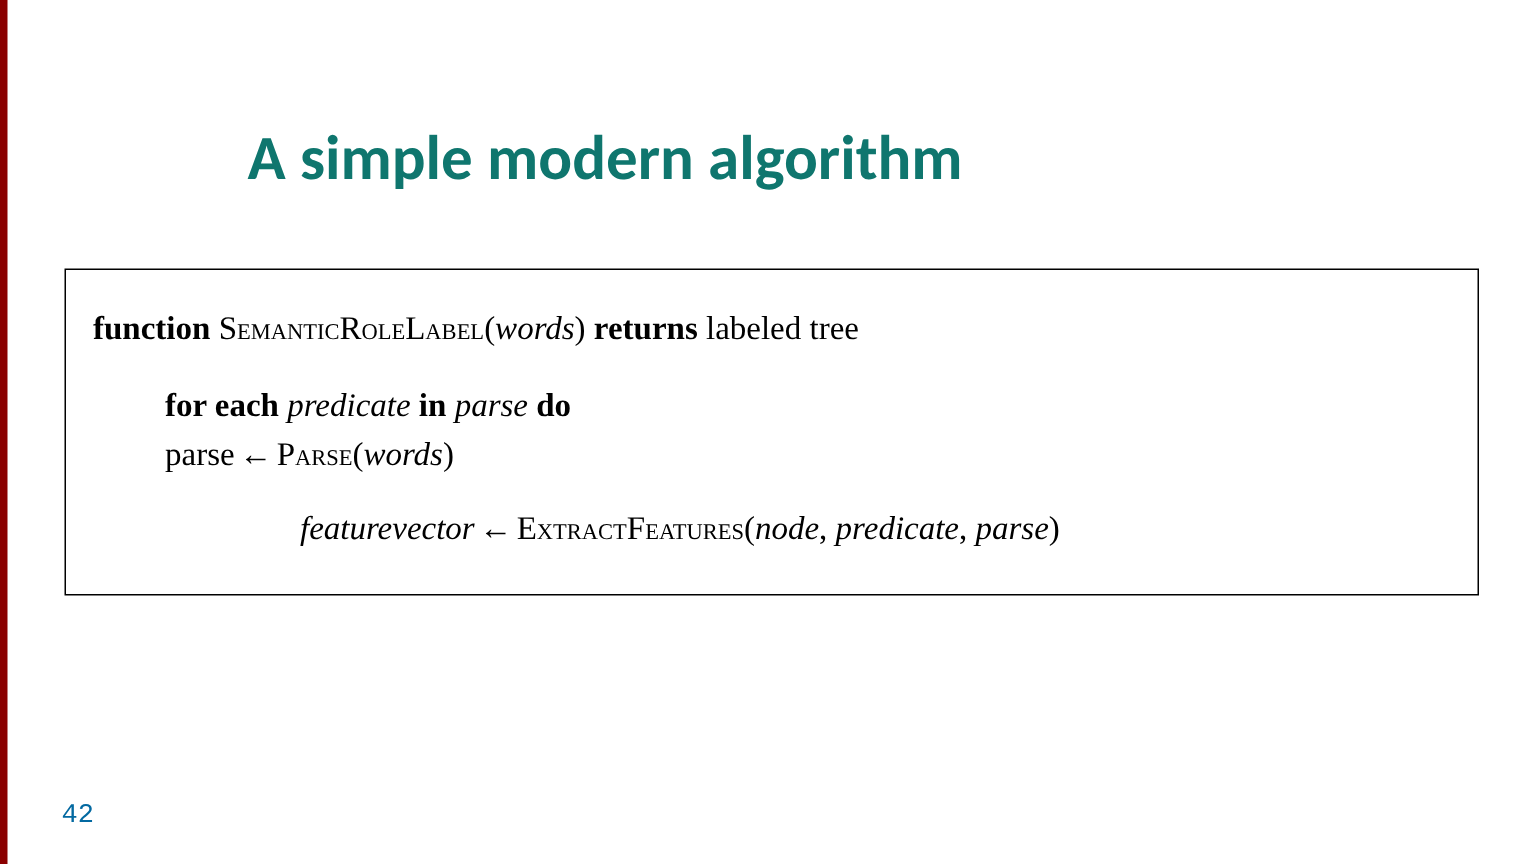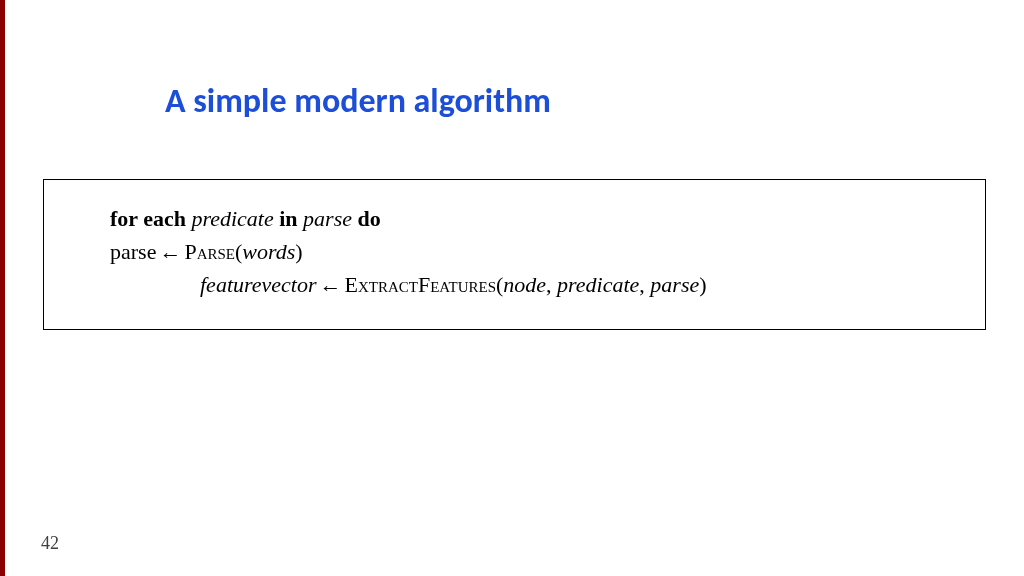--- a/index.html
+++ b/index.html
@@ -13,22 +13,22 @@
     .slide {
       width: 100%;
       height: 100%;
       border-left: 5px solid #8b0000;
       padding: 0;
       position: relative;
     }
     .title {
       font-family: Calibri, Arial, sans-serif;
       font-weight: 700;
-      font-size: 34px;
-      color: #1d4ed8;
+      font-size: 42px;
+      color: #0f766e;
       position: absolute;
       top: 80px;
       left: 160px;
     }
     .algo-box {
       position: absolute;
       top: 179px;
       left: 38px;
       right: 38px;
       border: 1px solid #000;
@@ -36,42 +36,51 @@
     }
     .algo-line {
       font-size: 22px;
       line-height: 1.5;
       color: #000;
       white-space: nowrap;
     }
     .sig { margin-bottom: 18px; }
     .ind1 { padding-left: 48px; }
     .ind2 { padding-left: 92px; }
-    .ind3 { padding-left: 138px; }
+    .ind3 { padding-left: 138px; margin-top: 16px; }
     .kw { font-weight: 700; font-style: normal; font-family: "Times New Roman", serif; }
     .sc { font-variant: small-caps; font-family: "Times New Roman", serif; }
     .it { font-style: italic; }
     .arrow { font-family: "Times New Roman", serif; padding: 0 3px; }
     .page-num {
       position: absolute;
       bottom: 22px;
       left: 36px;
-      font-family: Liberation Serif, serif;
+      font-family: Liberation Mono, monospace;
       font-size: 18px;
-      color: #404040;
+      color: #0369a1;
     }
   </style>
 </head>
 <body>
 
 <div class="slide">
   <h1 class="title">A simple modern algorithm</h1>
 
   <div class="algo-box">
 
+    <div class="algo-line sig">
+      <span class="kw">function</span>
+      <span> </span>
+      <span class="sc">SemanticRoleLabel</span><span>(</span><span class="it">words</span><span>)</span>
+      <span> </span>
+      <span class="kw">returns</span>
+      <span> </span>
+      <span>labeled tree</span>
+    </div>
 
     <div class="algo-line ind1">
       <span class="kw">for each</span>
       <span> </span>
       <span class="it">predicate</span>
       <span> </span>
       <span class="kw">in</span>
       <span> </span>
       <span class="it">parse</span>
       <span> </span>

